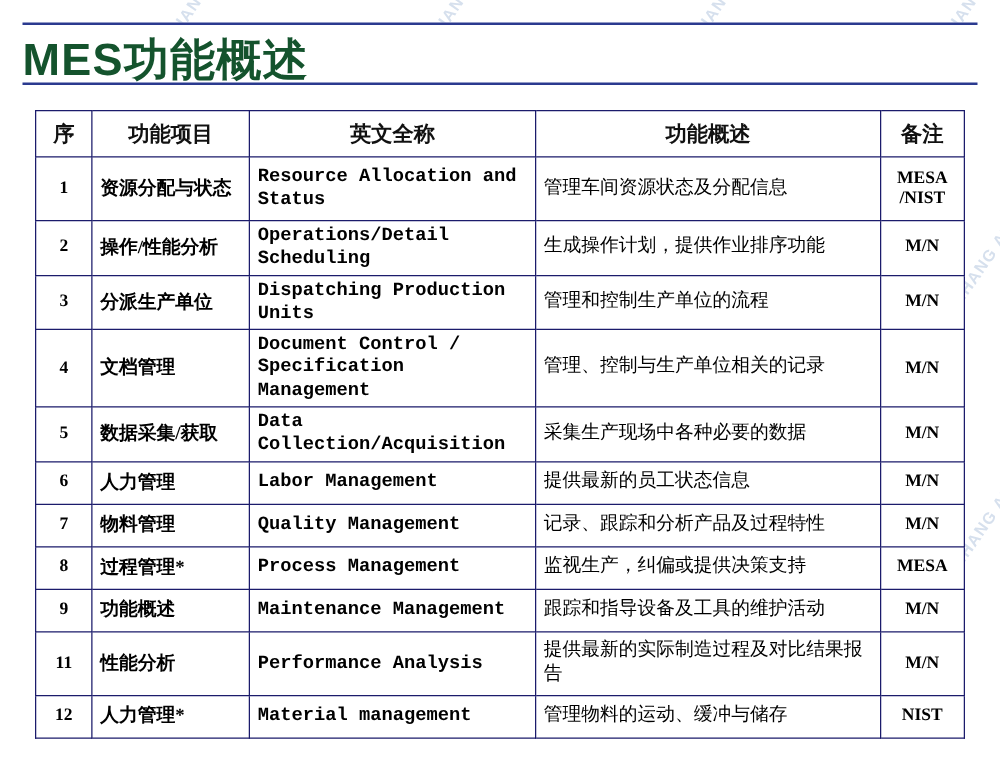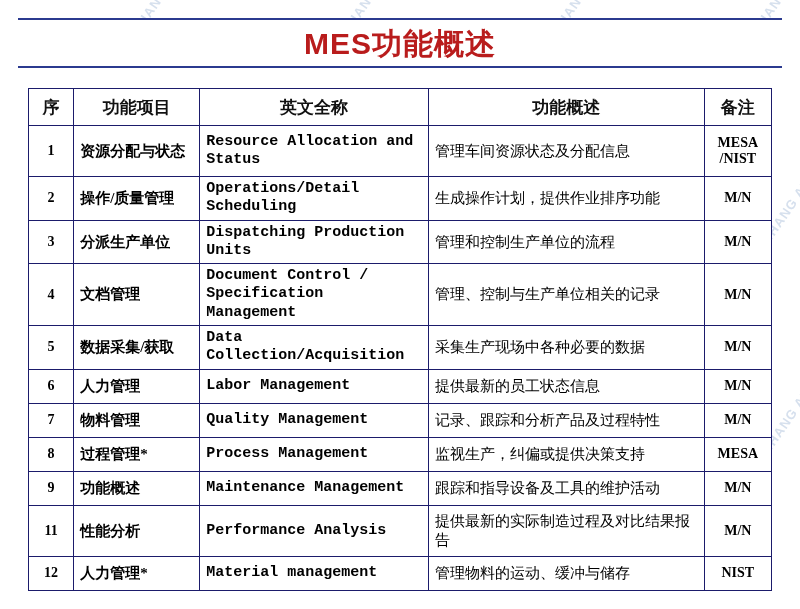--- a/index.html
+++ b/index.html
@@ -50,25 +50,24 @@
     height: 46px;
     border-top: 2px solid #2b3a8f;
     border-bottom: 2px solid #2b3a8f;
     background: #ffffff;
     z-index: 10;
   }
   .title-text {
     position: absolute;
     left: 0; right: 0;
     top: 4px;
-    text-align: center;
     font-family: "Liberation Sans", sans-serif;
     font-weight: bold;
-    font-size: 30px;
-    color: #b91c1c;
+    font-size: 36px;
+    color: #14532d;
     letter-spacing: 1px;
   }
   table.mes {
     position: absolute;
     left: 28px;
     top: 88px;
     width: 744px;
     border-collapse: collapse;
     z-index: 10;
     background: #ffffff;
@@ -104,20 +103,21 @@
     font-size: 15px;
     font-weight: bold;
     width: 218px;
     line-height: 1.22;
     font-family: Liberation Mono, monospace;
   }
   td.c-desc {
     font-size: 15px;
     width: 290px;
     line-height: 1.22;
+    font-family: Liberation Mono, monospace;
   }
   td.c-note {
     text-align: center;
     font-weight: bold;
     font-size: 14px;
     width: 56px;
     line-height: 1.15;
     font-family: Liberation Serif, serif;
   }
   .row-tall td { height: 44px; }
@@ -163,21 +163,21 @@
         <td class="c-cn">资源分配与状态</td>
         <td class="c-en">Resource Allocation and Status</td>
         <td class="c-desc">管理车间资源状态及分配信息</td>
         <td class="c-note">
           <span>MESA</span><br>
           <span>/NIST</span>
         </td>
       </tr>
       <tr class="row-short">
         <td class="c-no">2</td>
-        <td class="c-cn">操作/质量管理</td>
+        <td class="c-cn">操作/性能分析</td>
         <td class="c-en">Operations/Detail Scheduling</td>
         <td class="c-desc">生成操作计划，提供作业排序功能</td>
         <td class="c-note">M/N</td>
       </tr>
       <tr class="row-short">
         <td class="c-no">3</td>
         <td class="c-cn">分派生产单位</td>
         <td class="c-en">Dispatching Production Units</td>
         <td class="c-desc">管理和控制生产单位的流程</td>
         <td class="c-note">M/N</td>

